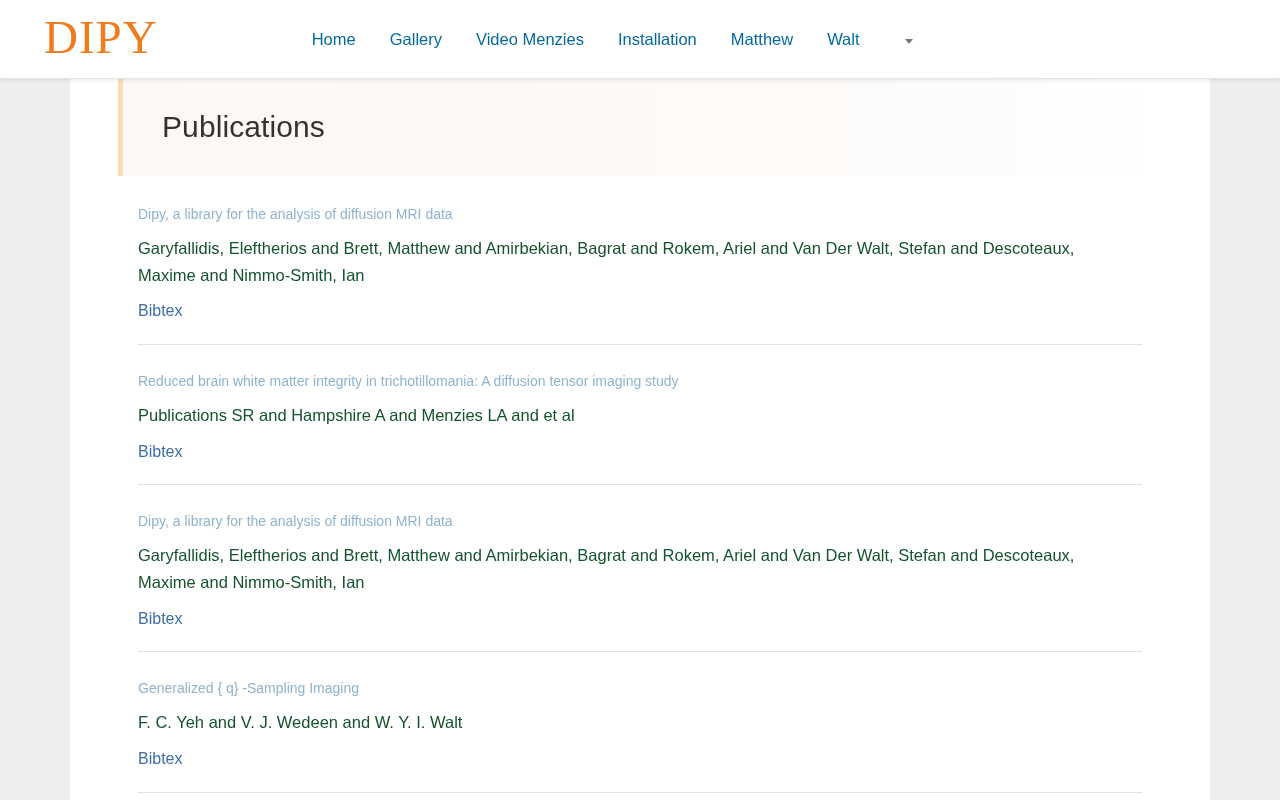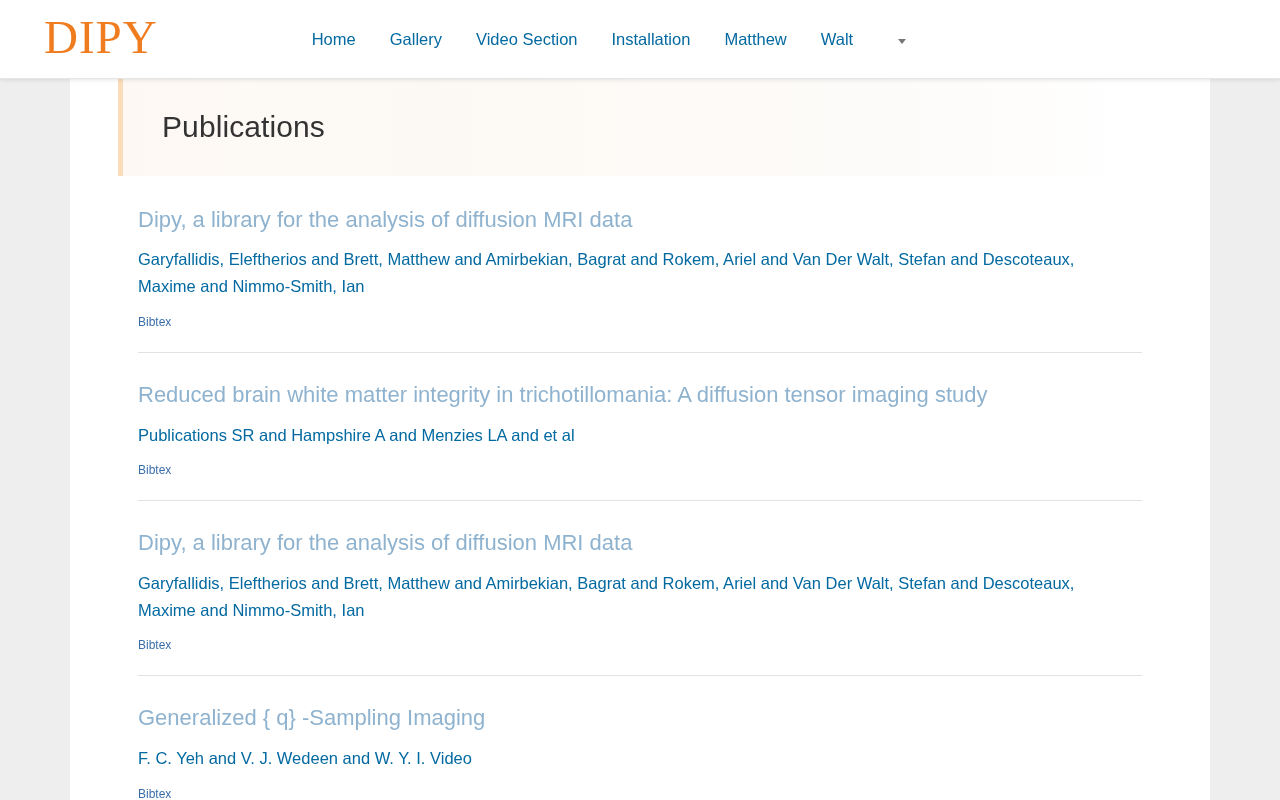--- a/index.html
+++ b/index.html
@@ -112,59 +112,59 @@
     border-bottom: 1px solid #e2e2e2;
     padding: 0 0 21px 0;
   }
   .pub-item:first-child { padding-top: 28px; }
   .pub-item + .pub-item { padding-top: 26px; }
   .pub-item:last-child { }
 
   .pub-title {
     display: block;
     color: #8fb3cf;
-    font-size: 22px;
+    font-size: 14px;
     line-height: 1.45;
     text-decoration: none;
     margin: 0 0 11px 0;
   }
 
   .pub-authors {
-    color: #0369a1;
+    color: #14532d;
     font-size: 16.5px;
     line-height: 1.62;
     margin: 0 0 12px 0;
     max-width: 998px;
   }
 
   .pub-bibtex {
     display: inline-block;
     color: #3b6ea8;
-    font-size: 12px;
+    font-size: 16px;
     line-height: 1.4;
     text-decoration: none;
   }
 
   .list-tail { height: 30px; }
 </style>
 </head>
 <body>
 
 <div class="navbar">
   <a class="brand" href="#">DIPY</a>
 
   <nav class="nav-links">
     <a class="nav-item" href="#">
       <span>Home</span>
     </a>
     <a class="nav-item" href="#">
       <span>Gallery</span>
     </a>
     <a class="nav-item" href="#">
-      <span>Video Section</span>
+      <span>Video Menzies</span>
     </a>
     <a class="nav-item" href="#">
       <span>Installation</span>
     </a>
     <a class="nav-item" href="#">
       <span>Matthew</span>
     </a>
     <a class="nav-item" href="#">
       <span>Walt</span>
     </a>
@@ -196,21 +196,21 @@
       </li>
 
       <li class="pub-item">
         <a class="pub-title" href="#">Dipy, a library for the analysis of diffusion MRI data</a>
         <p class="pub-authors">Garyfallidis, Eleftherios and Brett, Matthew and Amirbekian, Bagrat and Rokem, Ariel and Van Der Walt, Stefan and Descoteaux, Maxime and Nimmo-Smith, Ian</p>
         <a class="pub-bibtex" href="#">Bibtex</a>
       </li>
 
       <li class="pub-item">
         <a class="pub-title" href="#">Generalized { q} -Sampling Imaging</a>
-        <p class="pub-authors">F. C. Yeh and V. J. Wedeen and W. Y. I. Video</p>
+        <p class="pub-authors">F. C. Yeh and V. J. Wedeen and W. Y. I. Walt</p>
         <a class="pub-bibtex" href="#">Bibtex</a>
       </li>
 
     </ul>
 
     <div class="list-tail"></div>
   </div>
 
 </div>
 

